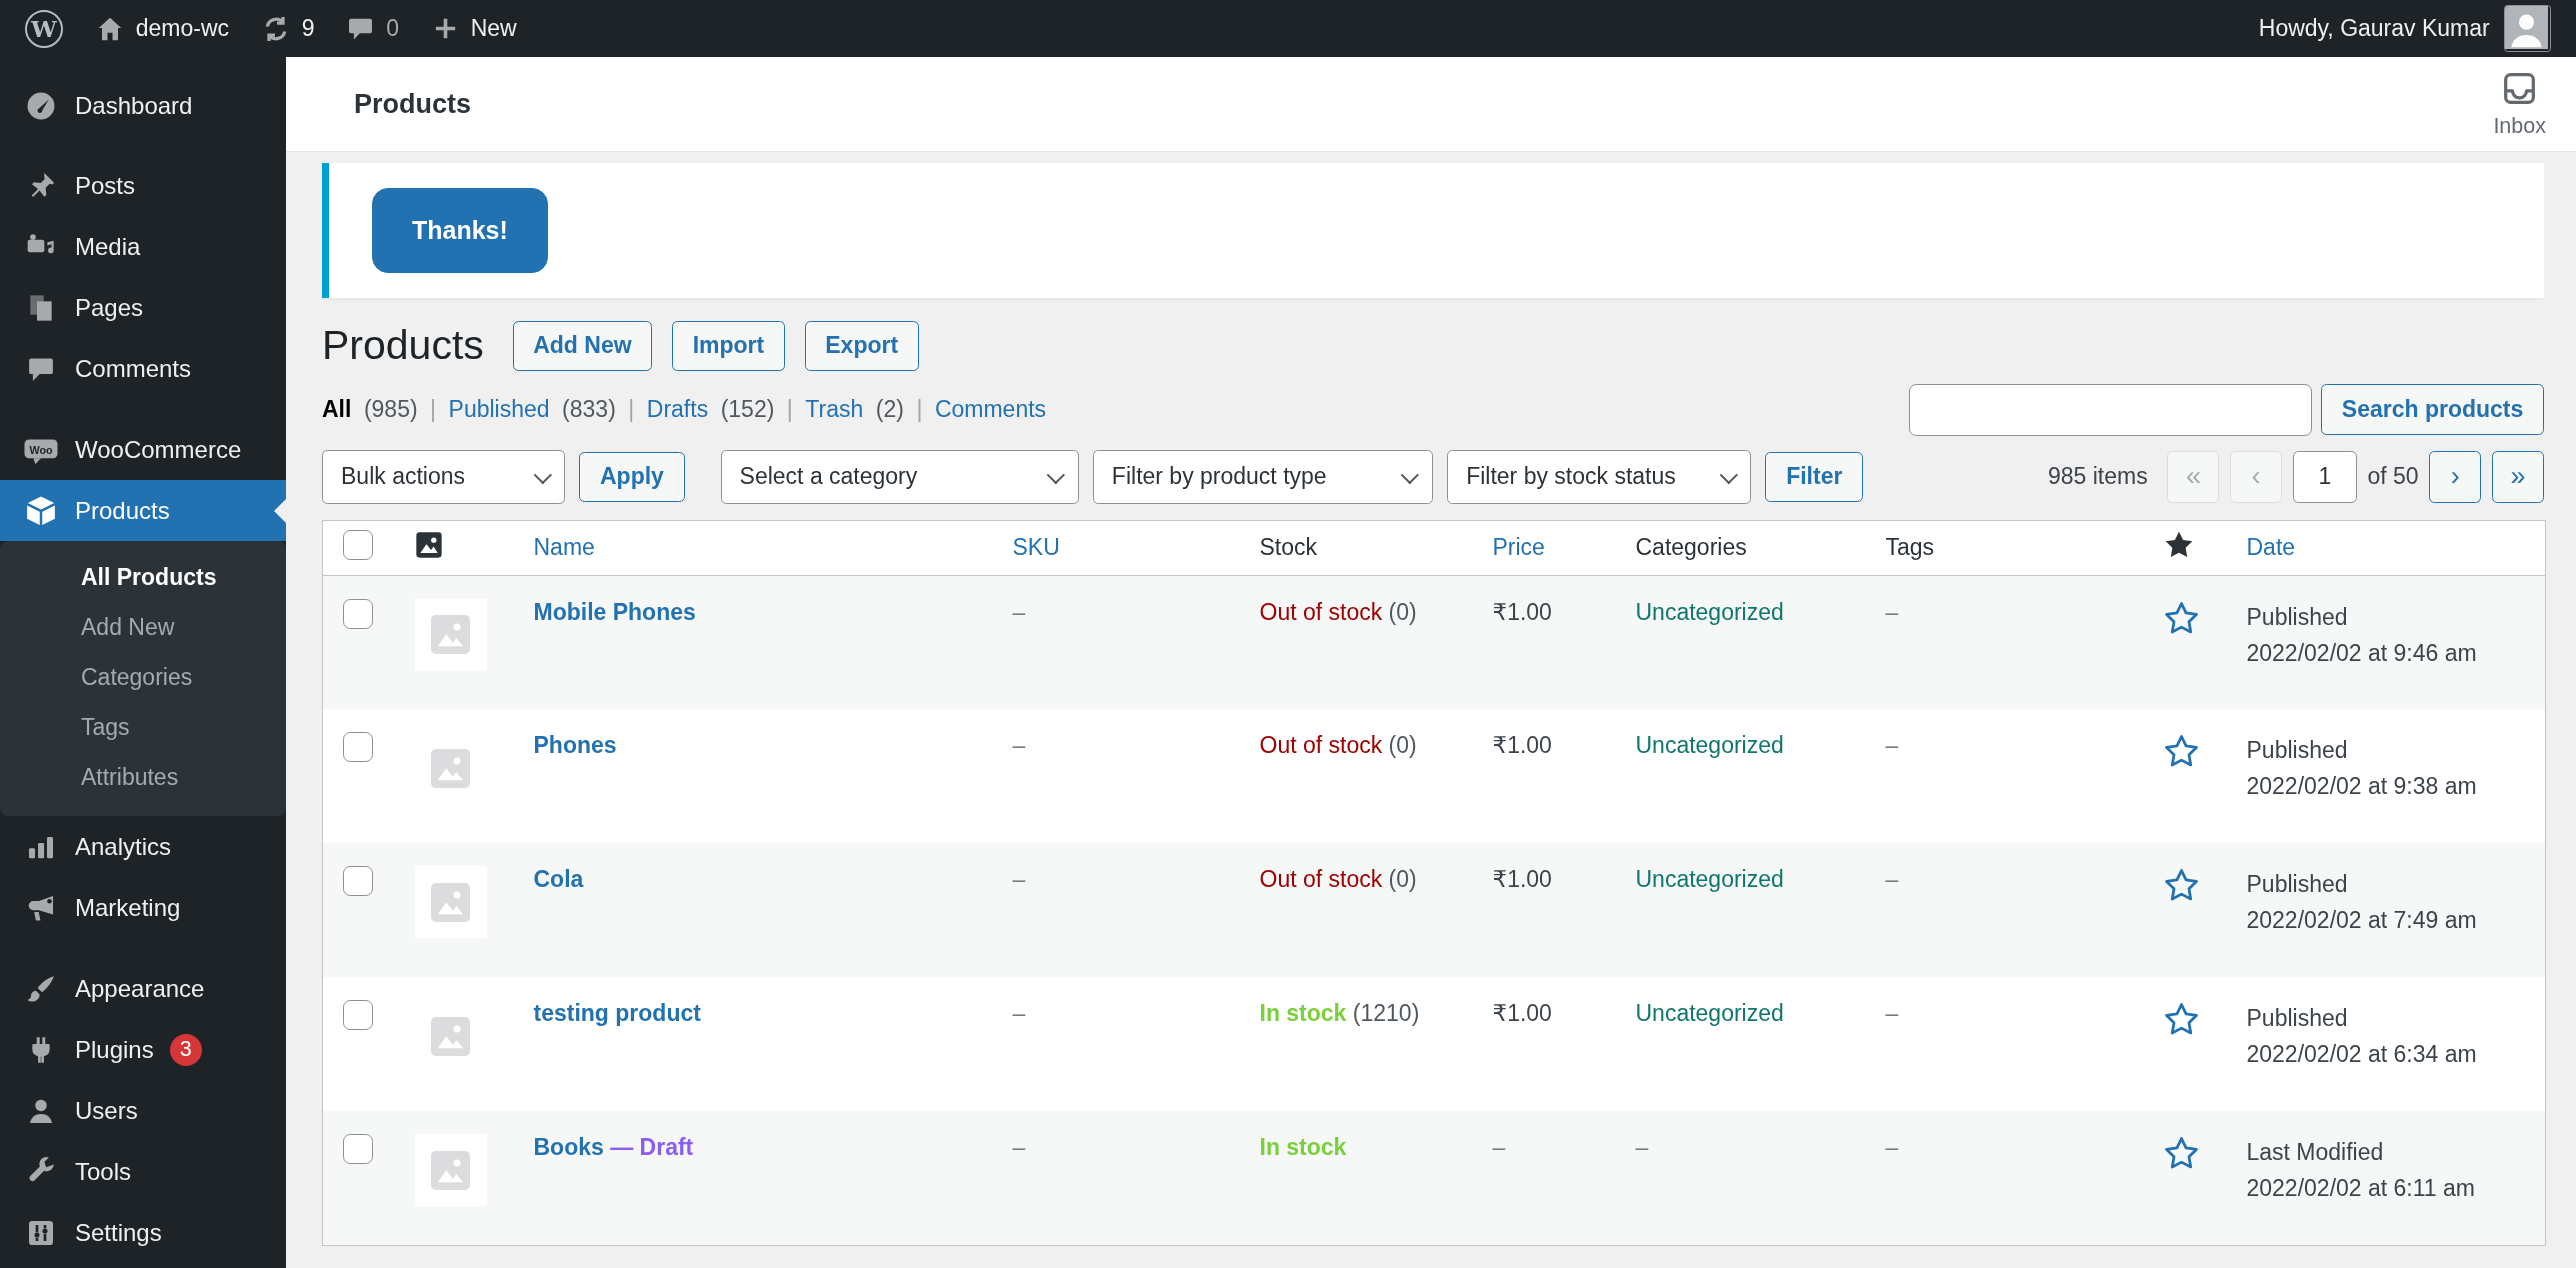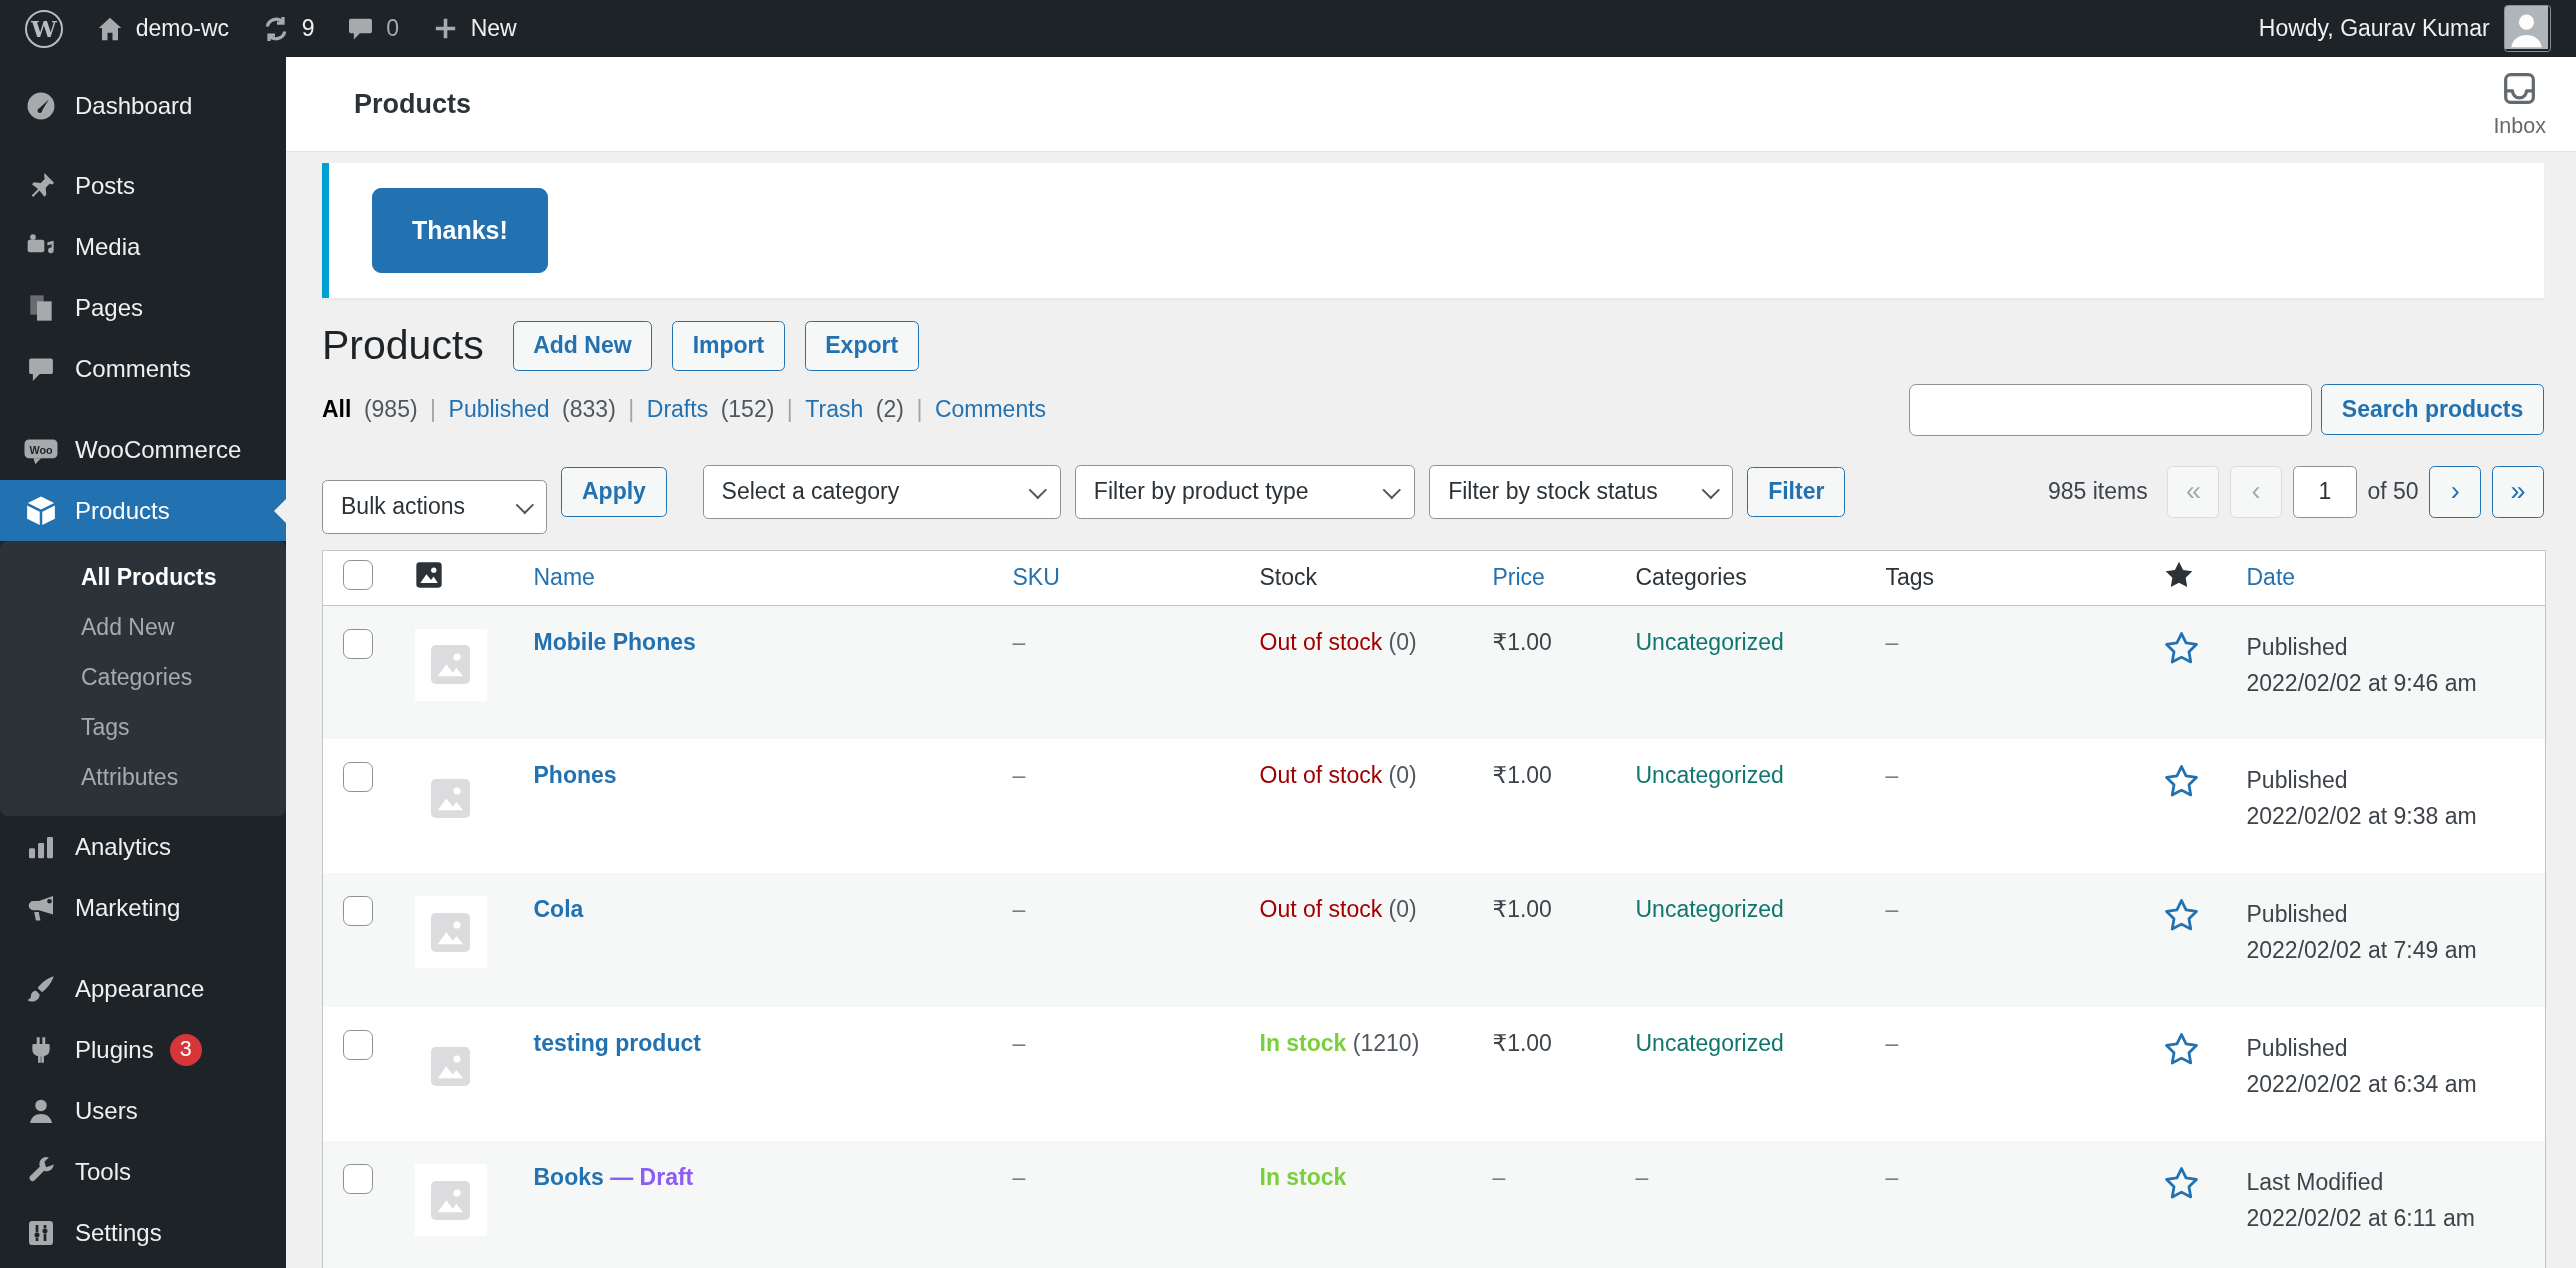--- a/index.html
+++ b/index.html
@@ -42,21 +42,21 @@
 
   .wc-header { height:95px; background:#fff; border-bottom:1.8px solid #e2e4e7; display:flex;
     align-items:center; justify-content:space-between; padding:0 30px 0 68px; }
   .wc-title { font-size:27px; font-weight:600; color:#2c3338; }
   .inbox-btn { display:flex; flex-direction:column; align-items:center; gap:3.6px; cursor:pointer; }
   .inbox-btn .inbox-label { font-size:21.5px; color:#646970; }
 
   .notice { margin:10.7px 32px 0 36px; background:#fff; border-left:7.2px solid #00a0d2;
     box-shadow:0 1.8px 1.8px rgba(0,0,0,.04); padding:25px 0 25px 43px; }
   .btn-primary { display:inline-block; background:#2271b1; color:#fff; border:1.8px solid #2271b1;
-    border-radius:9px; font-size:25px; font-weight:600; padding:27px 39px; cursor:pointer; }
+    border-radius:16px; font-size:25px; font-weight:600; padding:27px 39px; cursor:pointer; }
 
   .title-row { margin:23px 32px 0 36px; display:flex; align-items:center; gap:19.7px; }
   .page-h1 { font-size:41px; font-weight:500; color:#1d2327; margin-right:9px; }
   .btn-outline { display:inline-block; background:#f6f7f7; color:#2271b1; border:1.8px solid #2271b1;
     border-radius:5.4px; font-size:23px; font-weight:600; padding:10.7px 19.7px; cursor:pointer; white-space:nowrap; }
 
   .views-row { margin:12.5px 32px 0 36px; display:flex; align-items:center; justify-content:space-between; }
   .views { font-size:23px; display:flex; align-items:center; gap:12.5px; }
   .views .view-link { color:#2271b1; cursor:pointer; }
   .views .view-current { color:#000; font-weight:bold; }
@@ -354,21 +354,21 @@
       <span class="sep">|</span>
       <span class="view-link">Comments</span>
     </div>
     <div class="search-box">
       <input class="search-input" type="text" style="">
       <span class="btn-outline">Search products</span>
     </div>
   </div>
 
   <div class="toolbar">
-    <span class="select" style="width:225px;margin-top:30px;">
+    <span class="select" style="width:243px;">
       <span>Bulk actions</span>
       <span class="chev"></span>
     </span>
     <span class="tb-gap"></span>
     <span class="btn-outline">Apply</span>
     <span class="tb-gap-lg"></span>
     <span class="select" style="width:358px;">
       <span>Select a category</span>
       <span class="chev"></span>
     </span>

